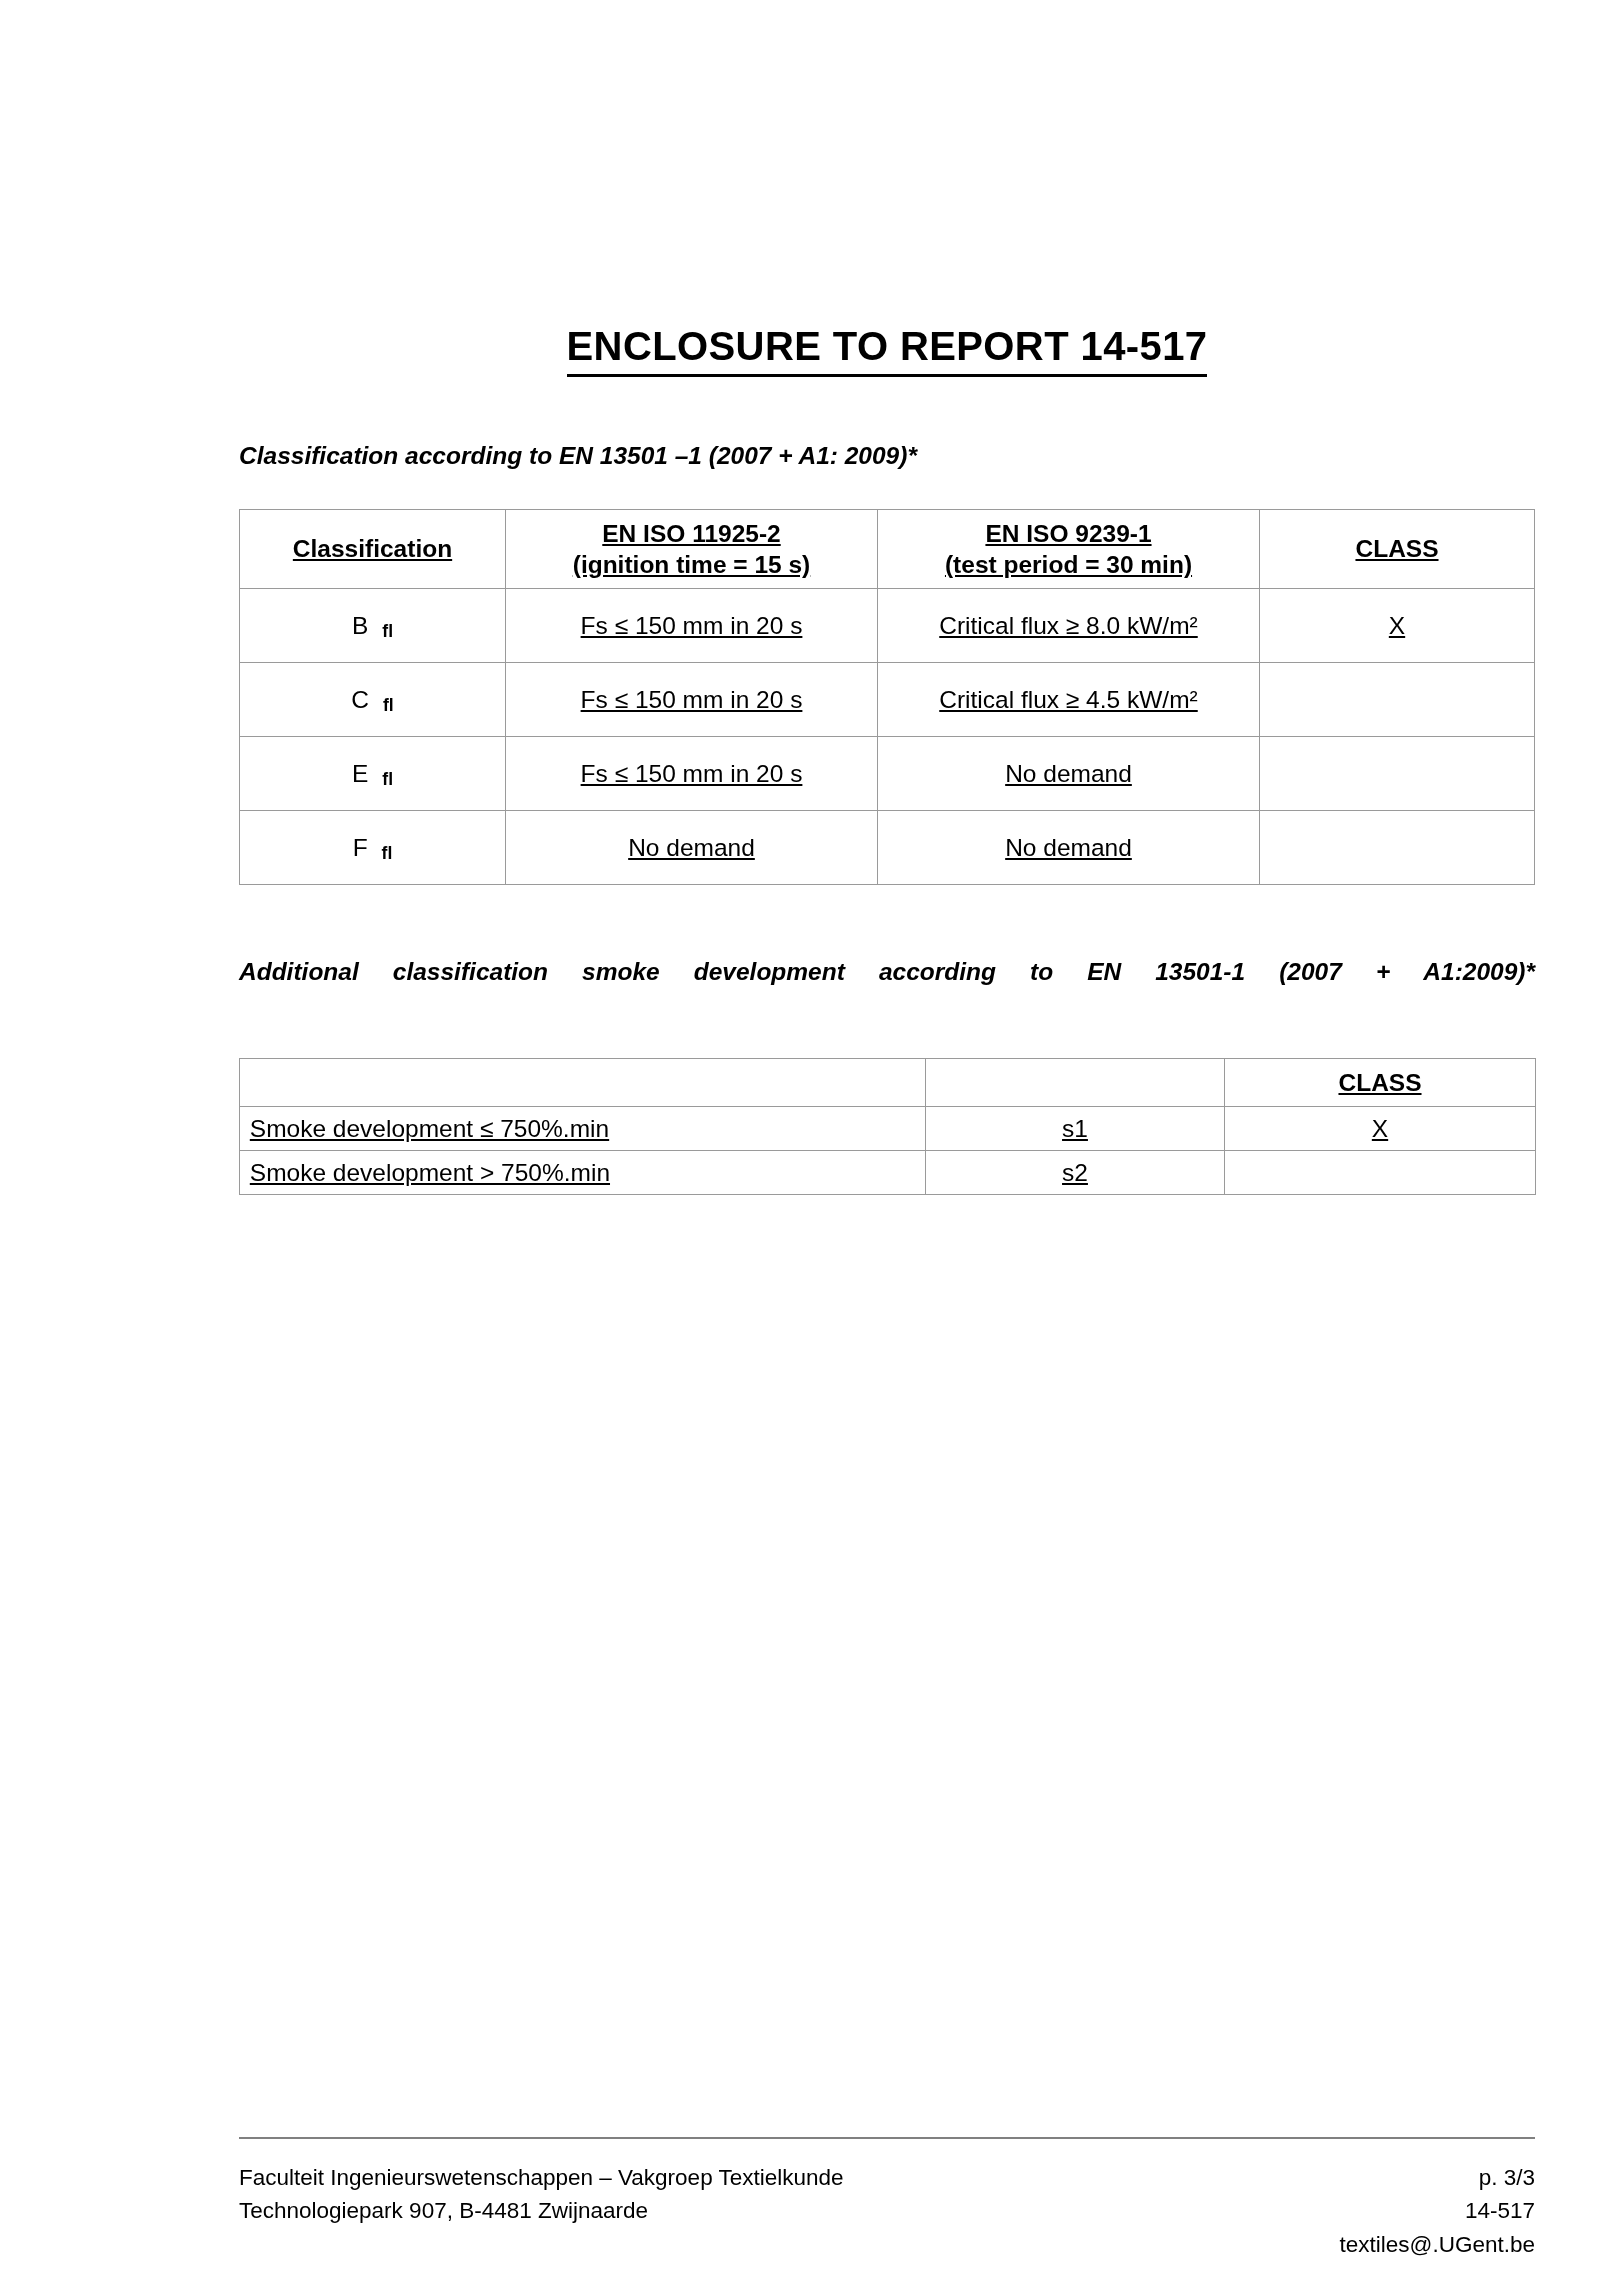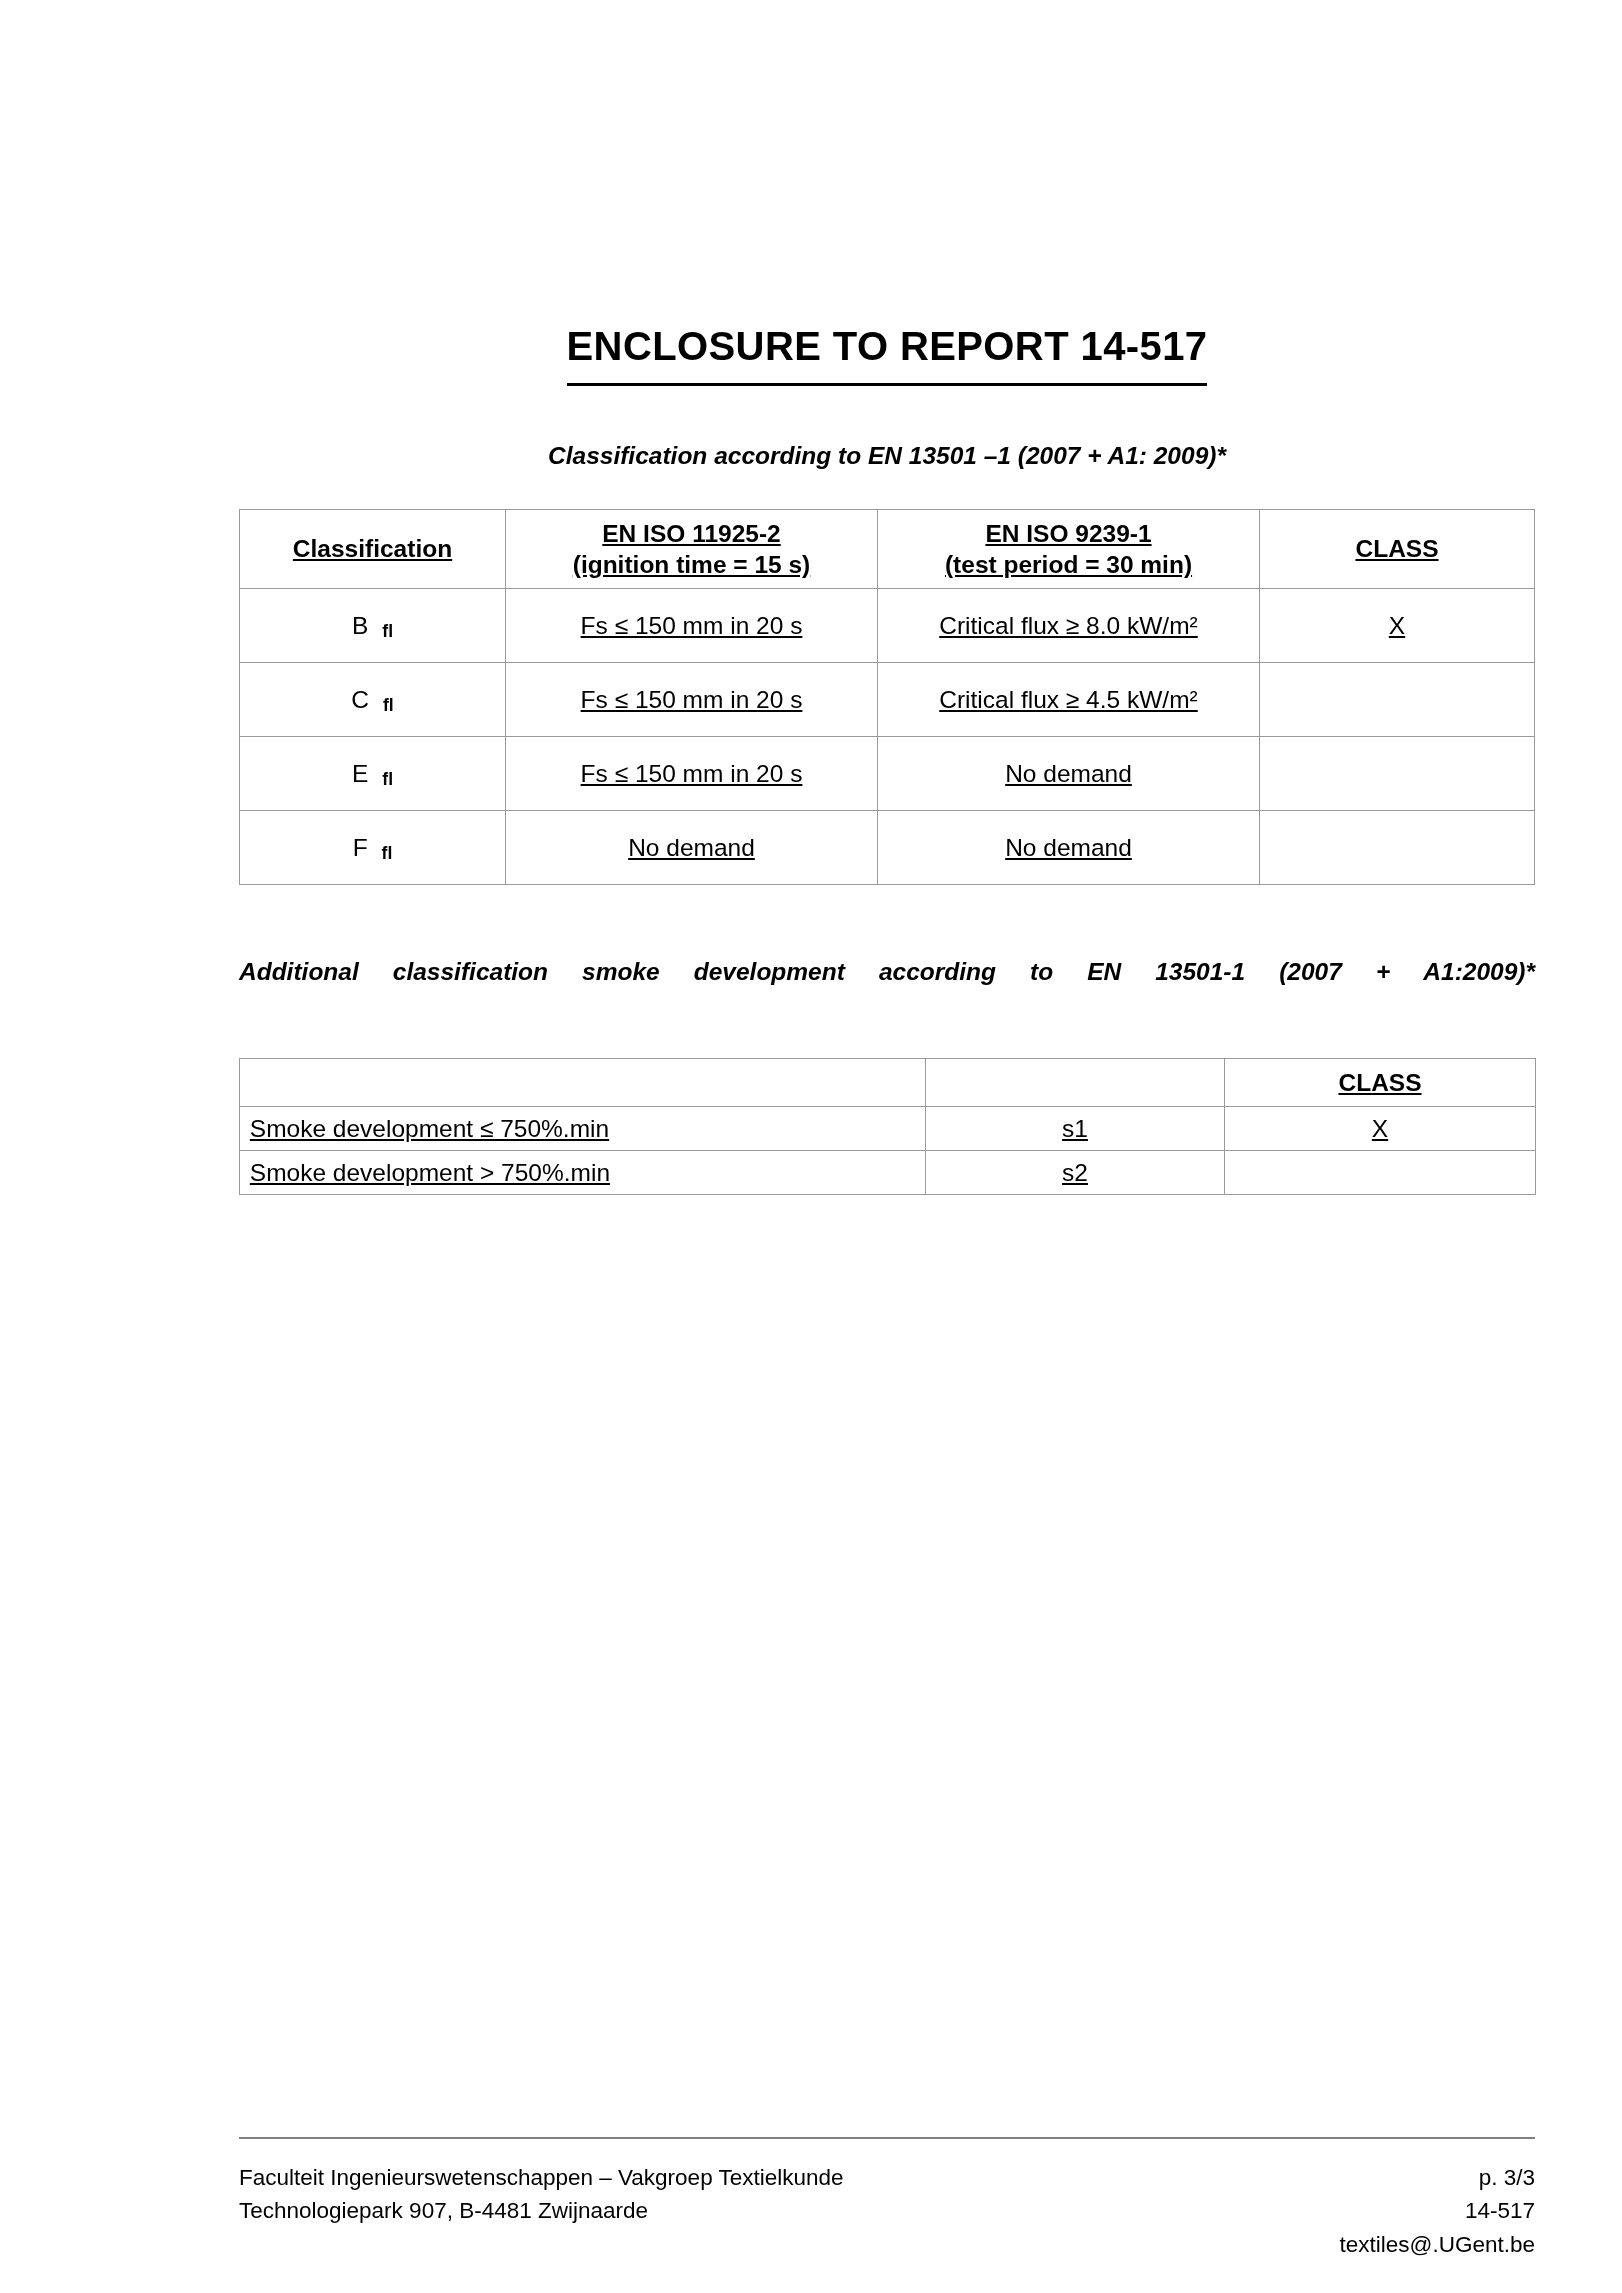--- a/index.html
+++ b/index.html
@@ -30,31 +30,30 @@
   .doc-title {
     text-align: center;
     font-size: 40px;
     font-weight: bold;
     letter-spacing: 0.4px;
     margin-top: 323px;
     line-height: 1.15;
   }
   .doc-title span {
     border-bottom: 3.9px solid #000;
-    padding-bottom: 15px;
+    padding-bottom: 6px;
   }
 
   
   .section-heading {
     font-size: 24.5px;
     font-weight: bold;
     font-style: italic;
     line-height: 1.45;
     margin-top: 69px;
-    text-align: center;
   }
   .section-heading.justified {
     text-align: justify;
   }
   .section-heading.justified::after {
     content: "";
     display: inline-block;
     width: 100%;
     height: 0;
   }

